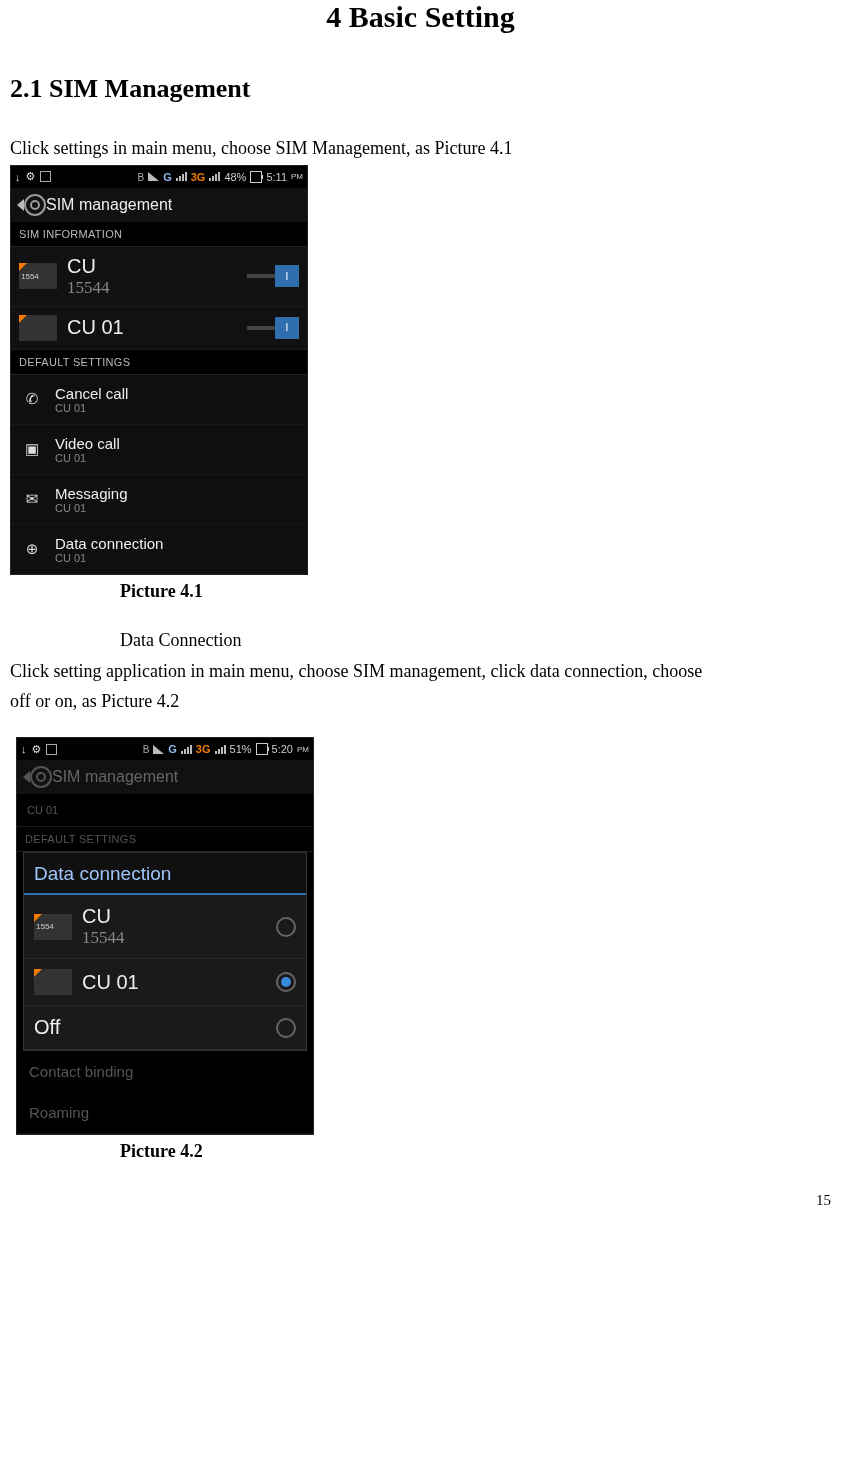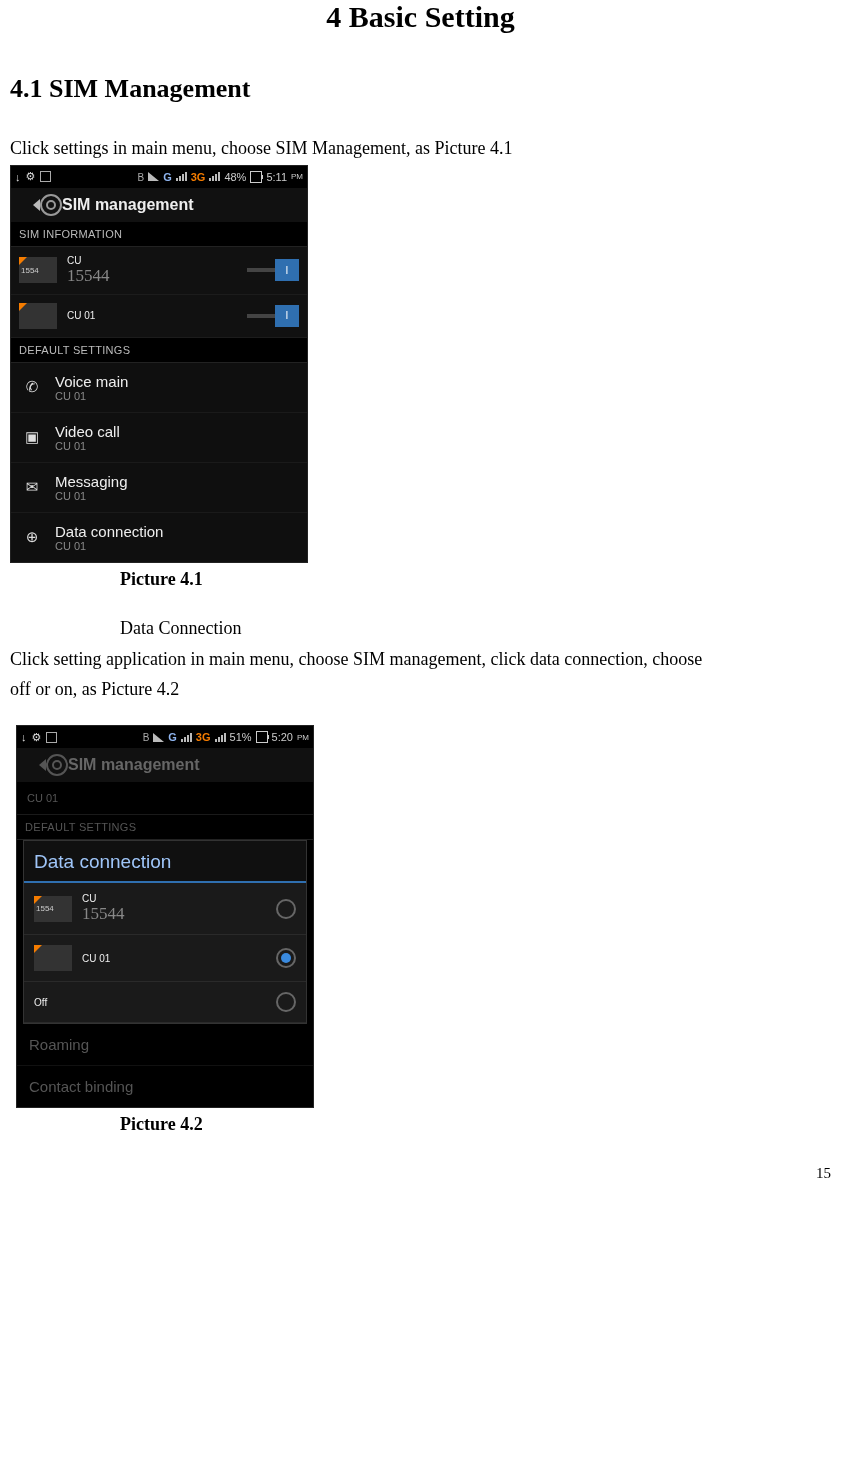--- a/index.html
+++ b/index.html
@@ -83,23 +83,22 @@
   .threeg { color: #f57c00; font-size: 11px; font-weight: bold; }
   .batt-box { width: 10px; height: 10px; border: 1px solid #ccc; display: inline-block; position: relative; }
   .batt-box::after { content: ""; position: absolute; right: -2px; top: 3px; width: 2px; height: 4px; background: #ccc; }
   .status-text { font-size: 11px; color: #ccc; }
 
   
   .phone-header {
     display: flex;
     align-items: center;
     gap: 0;
-    padding: 6px 22px;
+    padding: 6px 6px;
     background: #111;
-    font-weight: bold;
   }
   .back-chev {
     width: 0; height: 0;
     border-right: 7px solid #bbb;
     border-top: 6px solid transparent;
     border-bottom: 6px solid transparent;
   }
   .gear {
     width: 18px; height: 18px;
     border: 2px solid #999; border-radius: 50%;
@@ -148,21 +147,21 @@
     padding-left: 2px;
     box-sizing: border-box;
   }
   .sim-chip .corner {
     position: absolute; top: 0; left: 0;
     width: 0; height: 0;
     border-top: 8px solid #f57c00;
     border-right: 8px solid transparent;
   }
   .sim-text { flex: 1; }
-  .sim-name { font-size: 10px; color: #eee; }
+  .sim-name { font-size: 20px; color: #eee; }
   .sim-sub  { font-size: 17px; color: #888; font-family: Liberation Serif, serif; }
 
   .toggle {
     width: 52px; height: 20px; position: relative;
     display: flex; align-items: center;
   }
   .toggle .track {
     width: 100%; height: 4px; background: #444;
   }
   .toggle .knob {
@@ -235,21 +234,21 @@
     background: #000;
   }
 </style>
 </head>
 <body>
 
 <div class="page">
 
   <h1 class="title">4 Basic Setting</h1>
 
-  <h2 class="section">4.1 SIM Management</h2>
+  <h2 class="section">2.1 SIM Management</h2>
 
   <p class="body-text">Click settings in main menu, choose SIM Management, as Picture 4.1</p>
 
   <div class="phone">
 
     <div class="status-bar">
       <div class="status-left">
         <span class="dl-icon"></span>
         <span class="cog-icon"></span>
         <span class="sq-icon"></span>
@@ -314,21 +313,21 @@
         <div class="track"></div>
         <div class="knob">I</div>
       </div>
     </div>
 
     <div class="section-label">DEFAULT SETTINGS</div>
 
     <div class="def-row">
       <div class="def-icon">✆</div>
       <div class="def-text">
-        <div class="t">Voice main</div>
+        <div class="t">Cancel call</div>
         <div class="s">CU 01</div>
       </div>
     </div>
     <div class="def-row">
       <div class="def-icon">▣</div>
       <div class="def-text">
         <div class="t">Video call</div>
         <div class="s">CU 01</div>
       </div>
     </div>
@@ -435,20 +434,20 @@
         <div class="radio-left">
           <div class="sim-text">
             <div class="sim-name">Off</div>
           </div>
         </div>
         <div class="radio-circle"></div>
       </div>
 
     </div>
 
+    <div class="phone2-tail-row" style="border-bottom:none;">Contact binding</div>
     <div class="phone2-tail-row">Roaming</div>
-    <div class="phone2-tail-row" style="border-bottom:none;">Contact binding</div>
   </div>
 
   <div class="caption">Picture 4.2</div>
 
   <div class="page-num">15</div>
 </div>
 
 </body></html>

